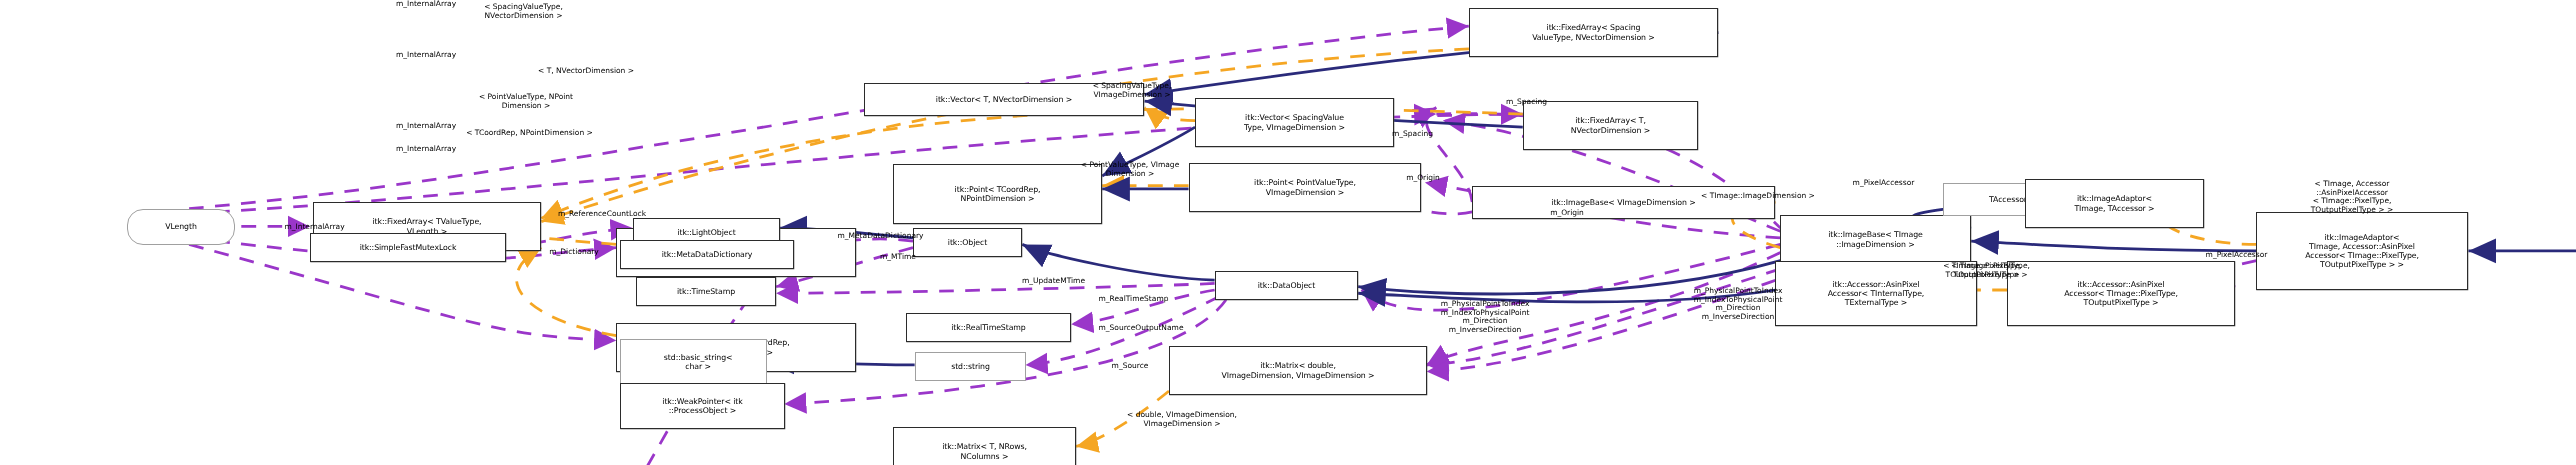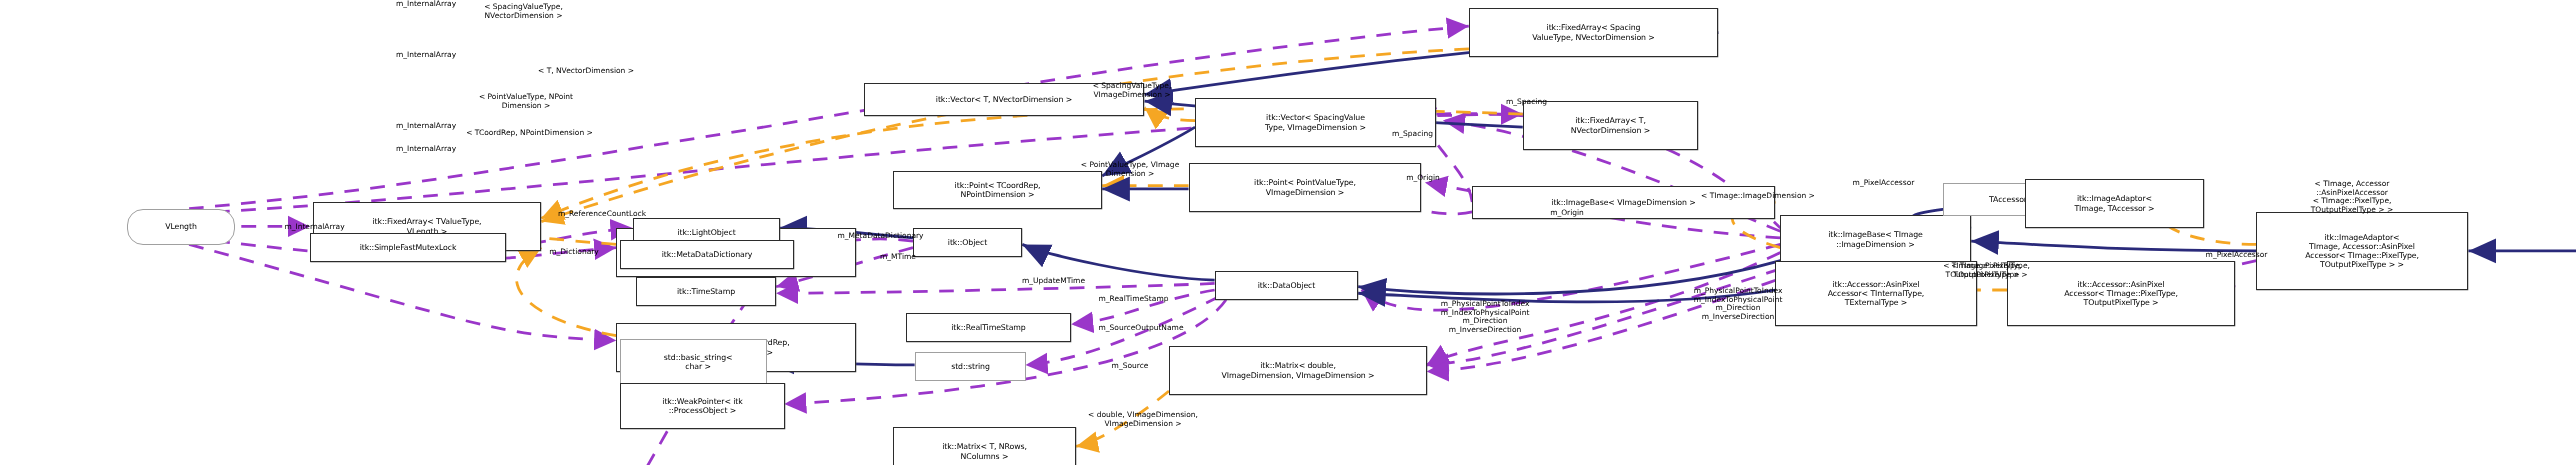--- a/index.html
+++ b/index.html
@@ -131,23 +131,23 @@
 ValueType, NVectorDimension &gt;</div>
       <div class="node cls" style="left: 1523px; top: 101px; width: 175px; height: 49px;">itk::FixedArray&lt; T,
 NVectorDimension &gt;</div>
       <div class="node cls" style="left: 313px; top: 202px; width: 228px; height: 49px;">itk::FixedArray&lt; TValueType,
 VLength &gt;</div>
       <div class="node cls" style="left: 616px; top: 228px; width: 240px; height: 49px;">itk::FixedArray&lt; PointValue
 Type, NPointDimension &gt;</div>
       <div class="node cls" style="left: 616px; top: 323px; width: 240px; height: 49px;">itk::FixedArray&lt; TCoordRep,
 NPointDimension &gt;</div>
       <div class="node cls" style="left: 864px; top: 83px; width: 280px; height: 33px;">itk::Vector&lt; T, NVectorDimension &gt;</div>
-      <div class="node cls" style="left: 1195px; top: 98px; width: 241px; height: 49px;">itk::Vector&lt; SpacingValue
+      <div class="node cls" style="left: 1195px; top: 98px; width: 199px; height: 49px;">itk::Vector&lt; SpacingValue
 Type, VImageDimension &gt;</div>
-      <div class="node cls" style="left: 893px; top: 171px; width: 209px; height: 38px;">itk::Point&lt; TCoordRep,
+      <div class="node cls" style="left: 893px; top: 164px; width: 209px; height: 60px;">itk::Point&lt; TCoordRep,
 NPointDimension &gt;</div>
       <div class="node cls" style="left: 1189px; top: 163px; width: 232px; height: 49px;">itk::Point&lt; PointValueType,
 VImageDimension &gt;</div>
       <div class="node cls" style="left: 1472px; top: 186px; width: 303px; height: 33px;">itk::ImageBase&lt; VImageDimension &gt;</div>
       <div class="node cls" style="left: 1780px; top: 215px; width: 191px; height: 49px;">itk::ImageBase&lt; TImage
 ::ImageDimension &gt;</div>
       <div class="node plain" style="left: 1943px; top: 183px; width: 130px; height: 33px;">TAccessor</div>
       <div class="node cls" style="left: 2025px; top: 179px; width: 179px; height: 49px;">itk::ImageAdaptor&lt;
 TImage, TAccessor &gt;</div>
       <div class="node cls" style="left: 2256px; top: 212px; width: 212px; height: 78px;">itk::ImageAdaptor&lt;
@@ -217,17 +217,17 @@
       <div class="edge-label" style="left: 1374px; top: 300px; width: 222px;">m_PhysicalPointToIndex
 m_IndexToPhysicalPoint
 m_Direction
 m_InverseDirection</div>
       <div class="edge-label" style="left: 1627px; top: 287px; width: 222px;">m_PhysicalPointToIndex
 m_IndexToPhysicalPoint
 m_Direction
 m_InverseDirection</div>
       <div class="edge-label" style="left: 1901px; top: 262px; width: 179px;">&lt; TImage::PixelType,
 TOutputPixelType &gt;</div>
-      <div class="edge-label" style="left: 1024px; top: 411px; width: 238px;">&lt; double, VImageDimension,
+      <div class="edge-label" style="left: 1063px; top: 411px; width: 238px;">&lt; double, VImageDimension,
 VImageDimension &gt;</div>
     </div>
 </div>
 
 
 </body></html>

